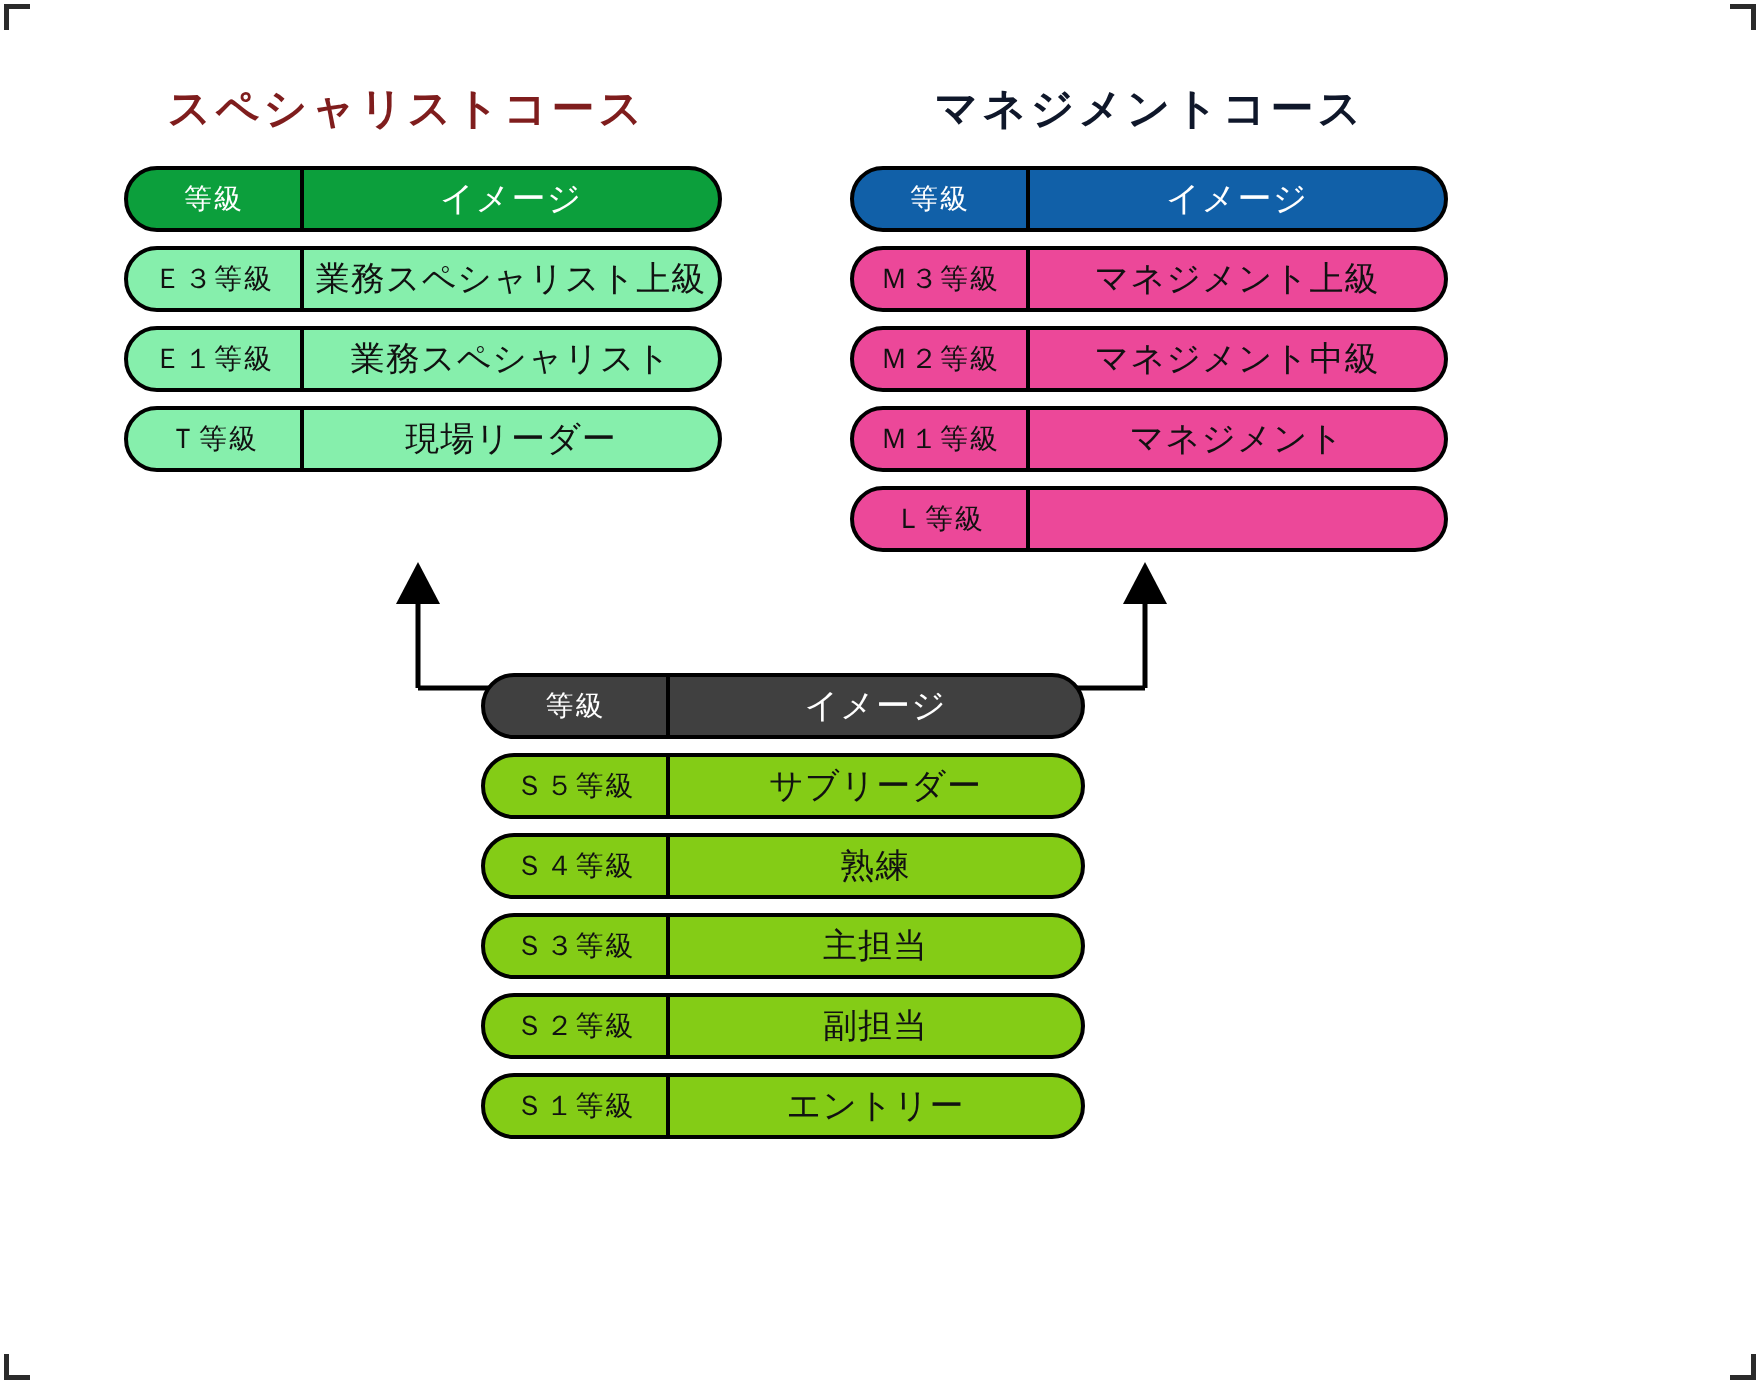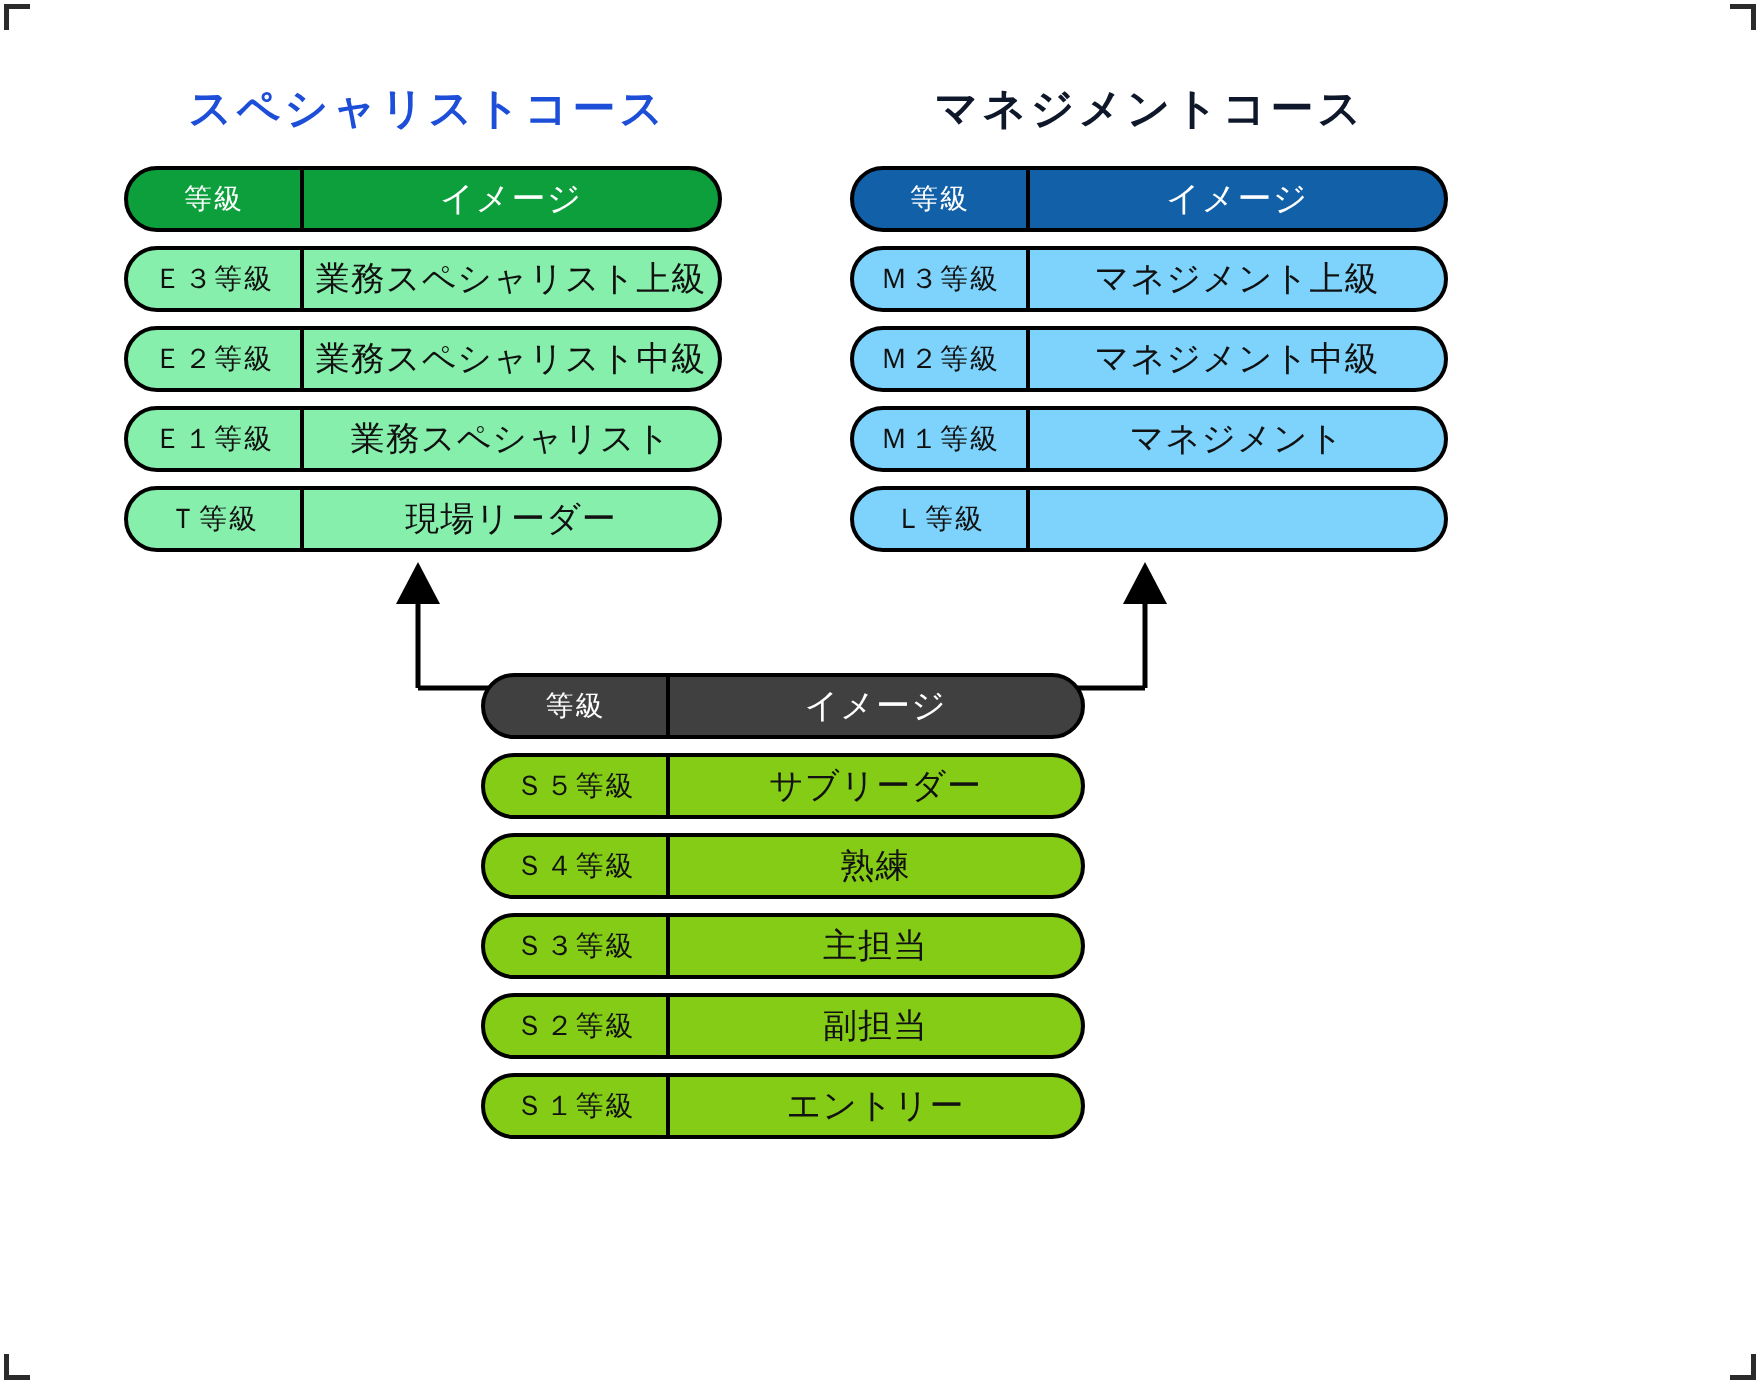--- a/index.html
+++ b/index.html
@@ -36,21 +36,21 @@
   
   .course-title {
     position: absolute;
     font-size: 43px;
     font-weight: bold;
     letter-spacing: 4px;
     white-space: nowrap;
     text-align: center;
     font-family: "DejaVu Sans", sans-serif;
   }
-  #title-specialist { left: 128px; top: 80px; width: 600px; color: #1d4ed8; }
+  #title-specialist { left: 107px; top: 80px; width: 600px; color: #7f1d1d; }
   #title-management { left: 850px; top: 80px; width: 600px; color: #0f172a; }
 
   
   .table-block { position: absolute; }
 
   .row {
     position: relative;
     display: flex;
     align-items: stretch;
     height: 66px;
@@ -90,21 +90,21 @@
   #block-specialist .row.body  { background: #86efac; }
   #block-specialist .row.body .cell-grade,
   #block-specialist .row.body .cell-image { color: #111111; }
 
   
   #block-management { left: 850px; top: 166px; width: 598px; }
   #block-management .cell-grade { width: 176px; }
   #block-management .row.head  { background: #1160A8; }
   #block-management .row.head .cell-grade,
   #block-management .row.head .cell-image { color: #ffffff; }
-  #block-management .row.body  { background: #7dd3fc; }
+  #block-management .row.body  { background: #ec4899; }
   #block-management .row.body .cell-grade,
   #block-management .row.body .cell-image { color: #111111; }
 
   
   #block-base { left: 481px; top: 673px; width: 604px; }
   #block-base .cell-grade { width: 185px; }
   #block-base .row.head  { background: #404040; }
   #block-base .row.head .cell-grade,
   #block-base .row.head .cell-image { color: #ffffff; }
   #block-base .row.body  { background: #84cc16; }
@@ -139,24 +139,20 @@
     <div class="row head">
       <div class="cell-grade">等級</div>
       <div class="cell-image">イメージ</div>
     </div>
 
     <div class="row body">
       <div class="cell-grade">Ｅ３等級</div>
       <div class="cell-image">業務スペシャリスト上級</div>
     </div>
 
-    <div class="row body">
-      <div class="cell-grade">Ｅ２等級</div>
-      <div class="cell-image">業務スペシャリスト中級</div>
-    </div>
 
     <div class="row body">
       <div class="cell-grade">Ｅ１等級</div>
       <div class="cell-image">業務スペシャリスト</div>
     </div>
 
     <div class="row body">
       <div class="cell-grade">Ｔ等級</div>
       <div class="cell-image">現場リーダー</div>
     </div>

